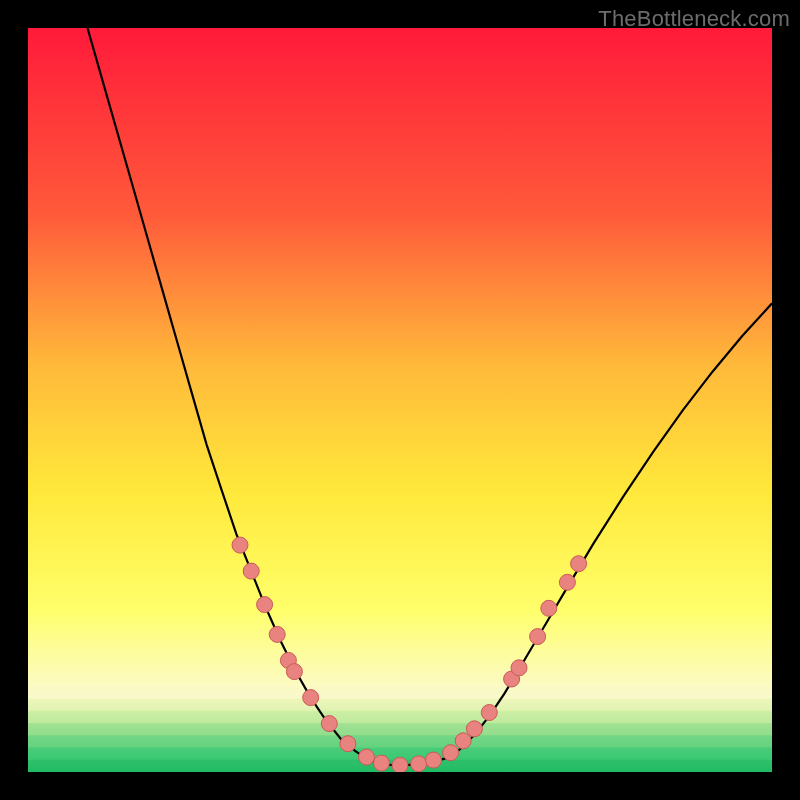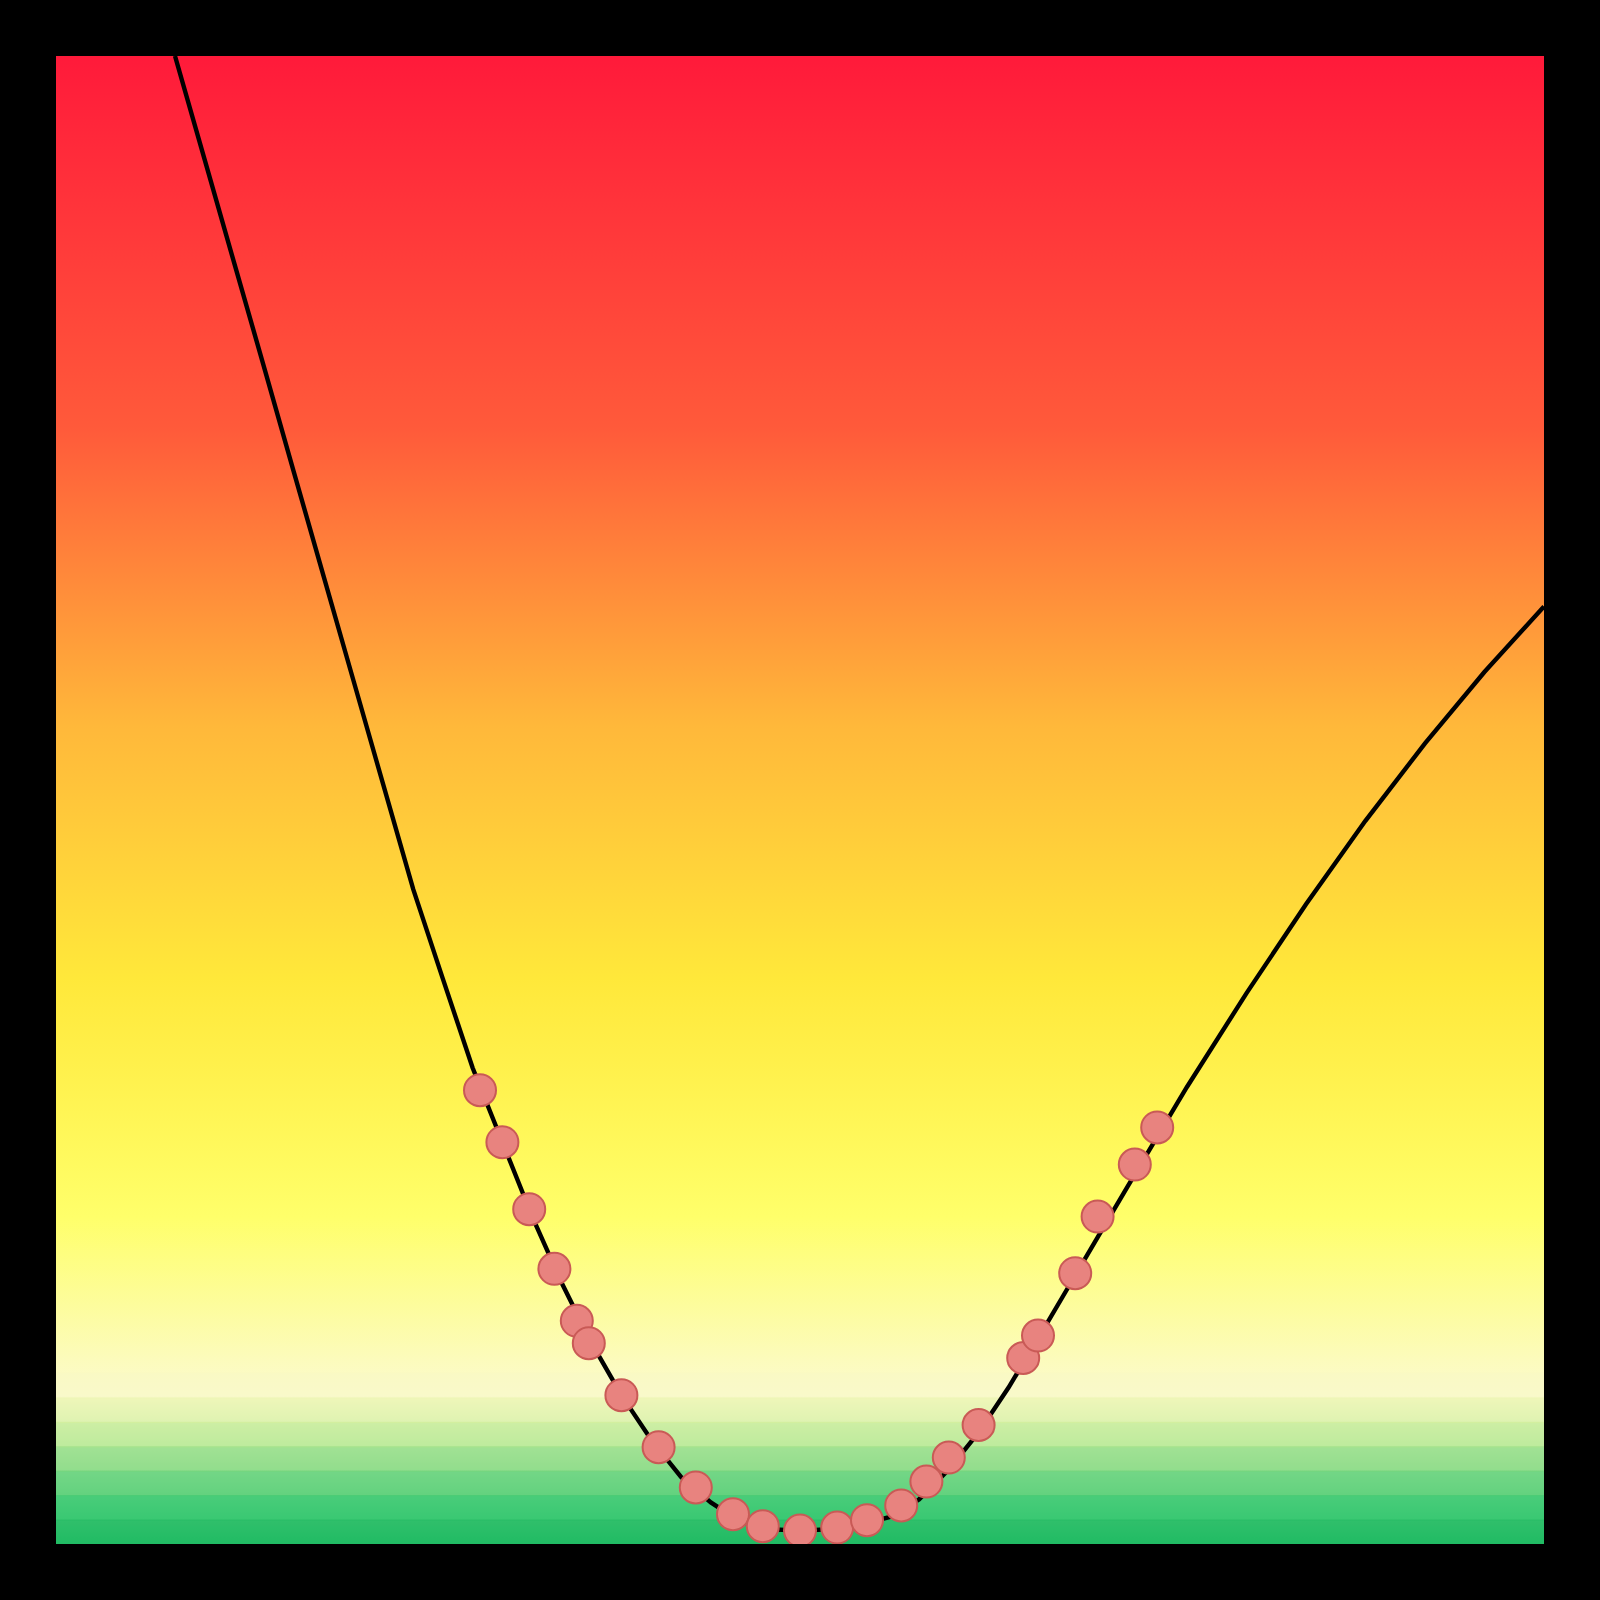--- a/index.html
+++ b/index.html
@@ -36,20 +36,21 @@
     background: #000;
   }
   svg {
     display: block;
   }
 </style>
 </head>
 <body>
 
 <div class="frame">
+  <div class="watermark">TheBottleneck.com</div>
 
   <div class="plot-outer">
     <svg id="chart-svg" width="744" height="744" viewBox="0 0 744 744">
       <defs>
         <linearGradient id="bg-grad" x1="0" y1="0" x2="0" y2="1">
           <stop id="g0" offset="0%" stop-color="#ff1a3a"></stop>
           <stop id="g1" offset="25%" stop-color="#ff5a3a"></stop>
           <stop id="g2" offset="45%" stop-color="#ffb83a"></stop>
           <stop id="g3" offset="62%" stop-color="#ffe83a"></stop>
           <stop id="g4" offset="78%" stop-color="#ffff6a"></stop>

